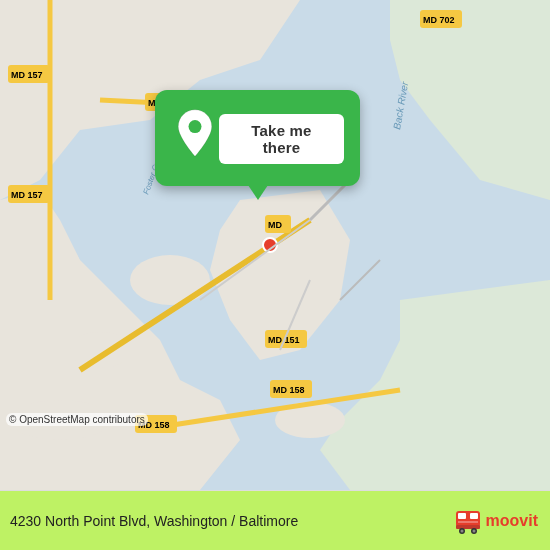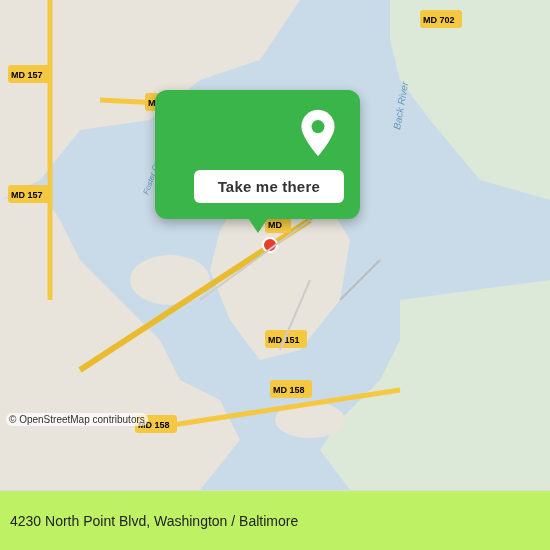--- a/index.html
+++ b/index.html
@@ -31,22 +31,22 @@
     
     #popup-card {
       position: absolute;
       top: 90px;
       left: 155px;
       width: 205px;
       background: #3ab54a;
       border-radius: 12px;
       padding: 18px 16px 16px;
       display: flex;
-      flex-direction: column;
-      align-items: flex-end;
+      flex-direction: row;
+      align-items: center;
       box-shadow: 0 4px 12px rgba(0,0,0,0.3);
       z-index: 10;
     }
 
     #popup-card::after {
       content: '';
       position: absolute;
       bottom: -14px;
       left: 50%;
       transform: translateX(-50%);
@@ -198,13 +198,28 @@
       </svg>
     </div>
     <button id="take-me-btn">Take me there</button>
   </div>
 
   <div id="osm-credit">© OpenStreetMap contributors</div>
 </div>
 
 <div id="bottom-bar">
   <span id="address-text">4230 North Point Blvd, Washington / Baltimore</span>
+  <div id="moovit-logo">
+
+    <svg id="moovit-bus-icon" viewBox="0 0 28 28" xmlns="http://www.w3.org/2000/svg">
+      <rect x="2" y="4" width="24" height="16" rx="3" fill="#e63e2b"></rect>
+      <rect x="4" y="6" width="8" height="6" rx="1" fill="white"></rect>
+      <rect x="16" y="6" width="8" height="6" rx="1" fill="white"></rect>
+      <rect x="4" y="14" width="20" height="2" fill="rgba(255,255,255,0.3)"></rect>
+      <rect x="2" y="18" width="24" height="4" rx="1" fill="#c0392b"></rect>
+      <circle cx="8" cy="24" r="3" fill="#333"></circle>
+      <circle cx="20" cy="24" r="3" fill="#333"></circle>
+      <circle cx="8" cy="24" r="1.5" fill="#888"></circle>
+      <circle cx="20" cy="24" r="1.5" fill="#888"></circle>
+    </svg>
+    <span id="moovit-text">moovit</span>
+  </div>
 </div>
 
 </body></html>

